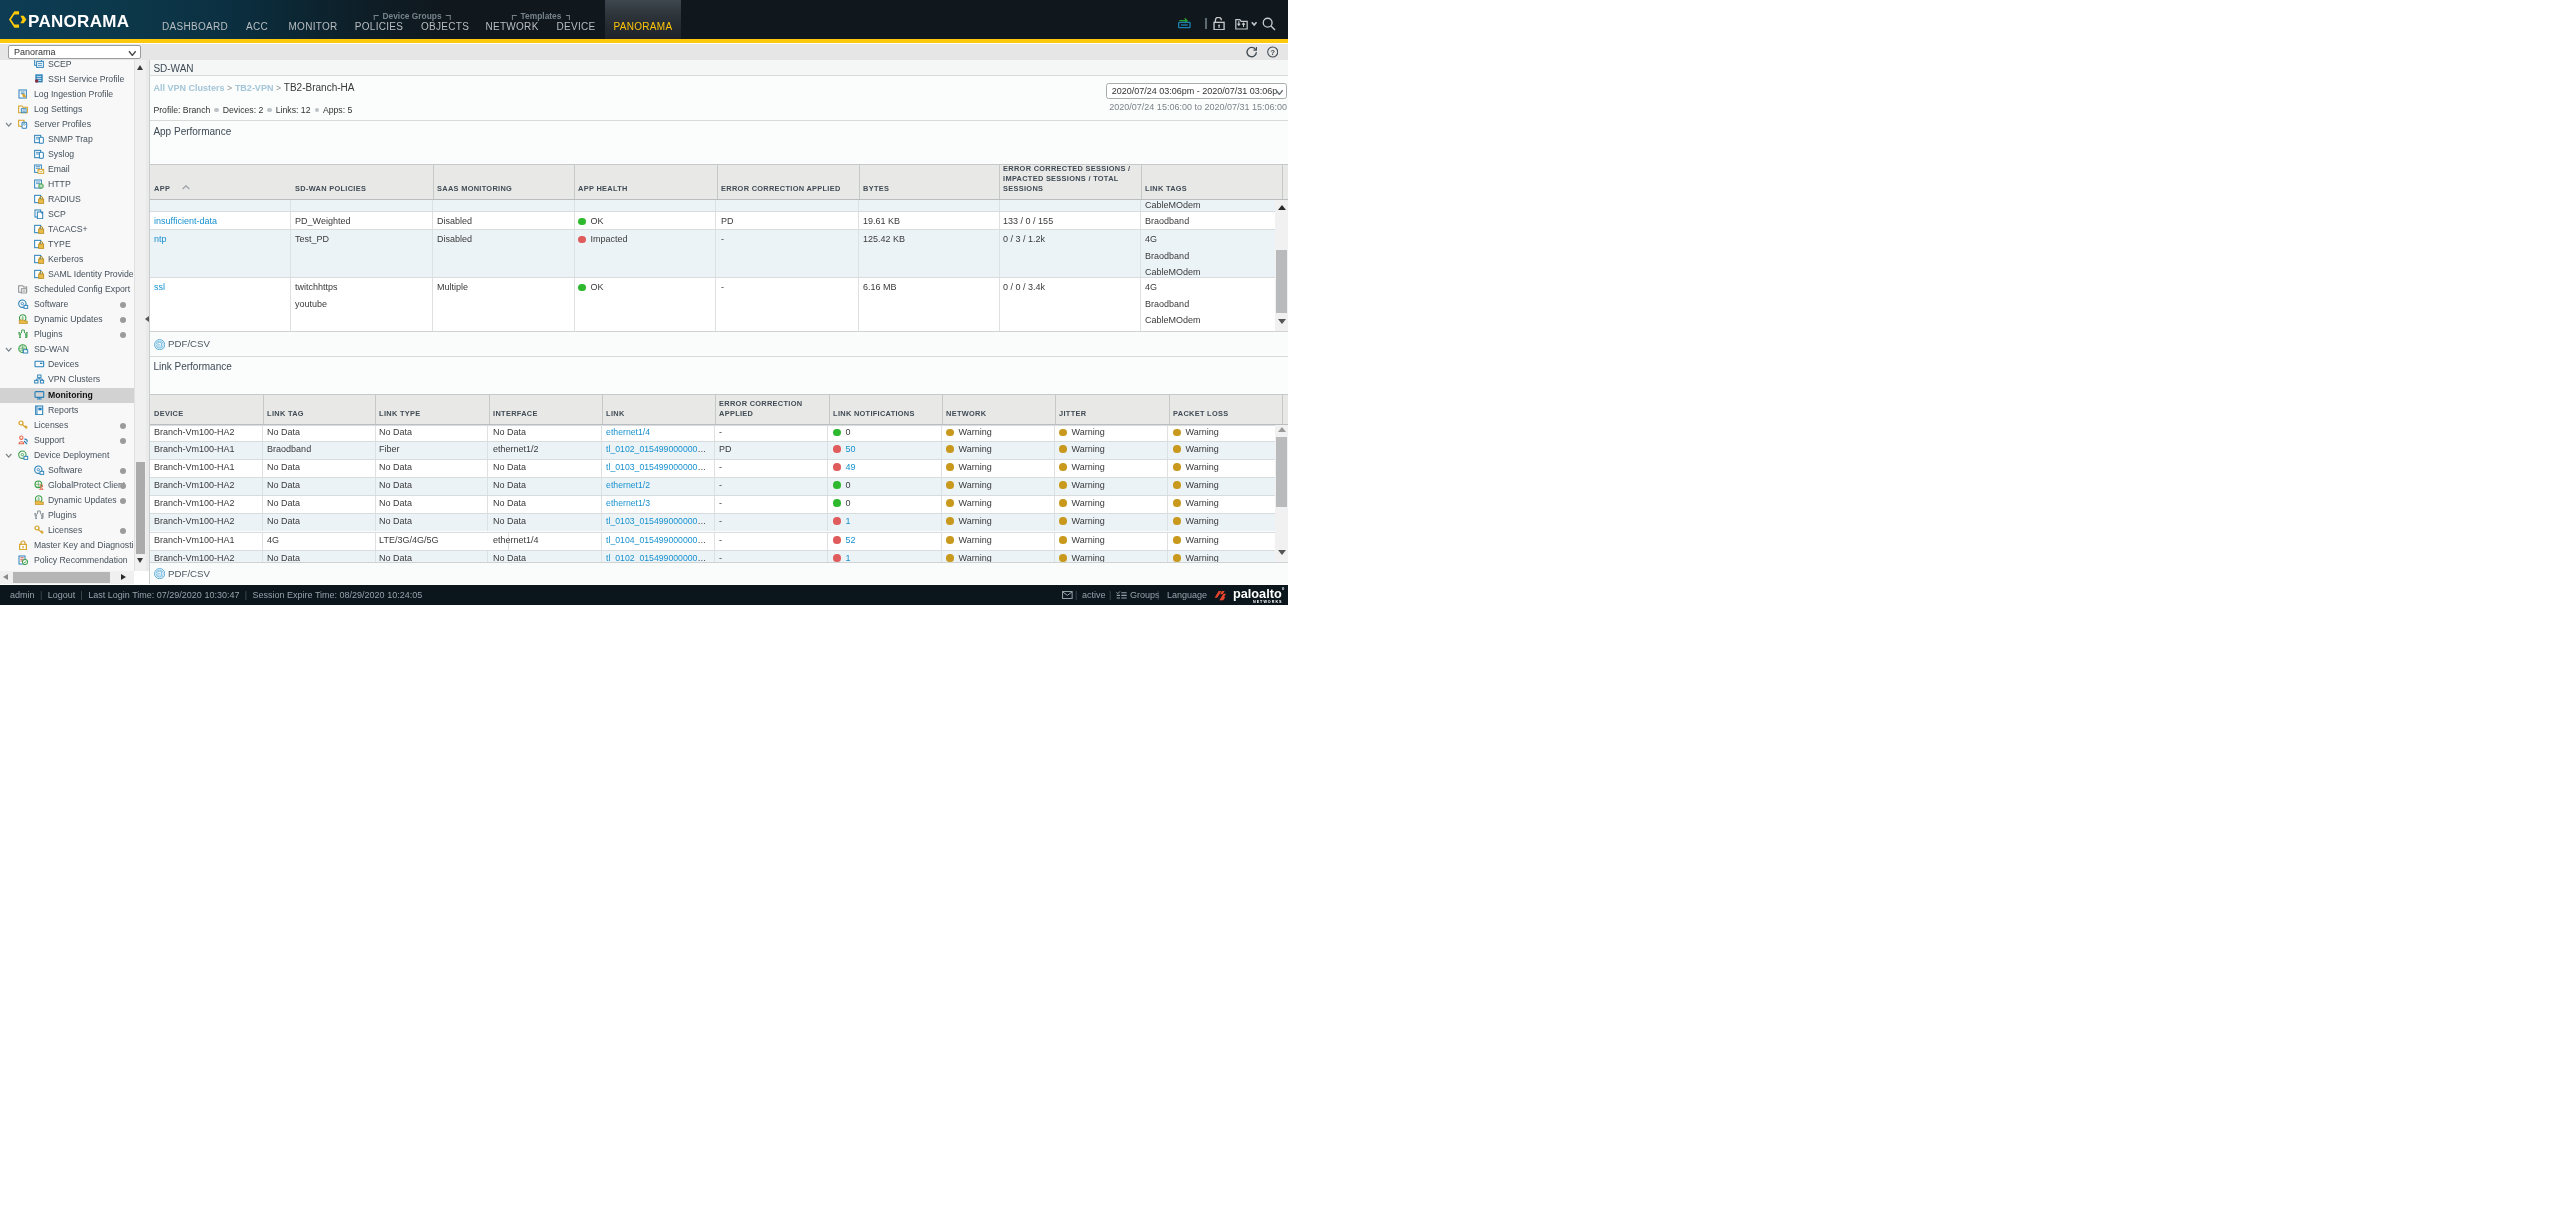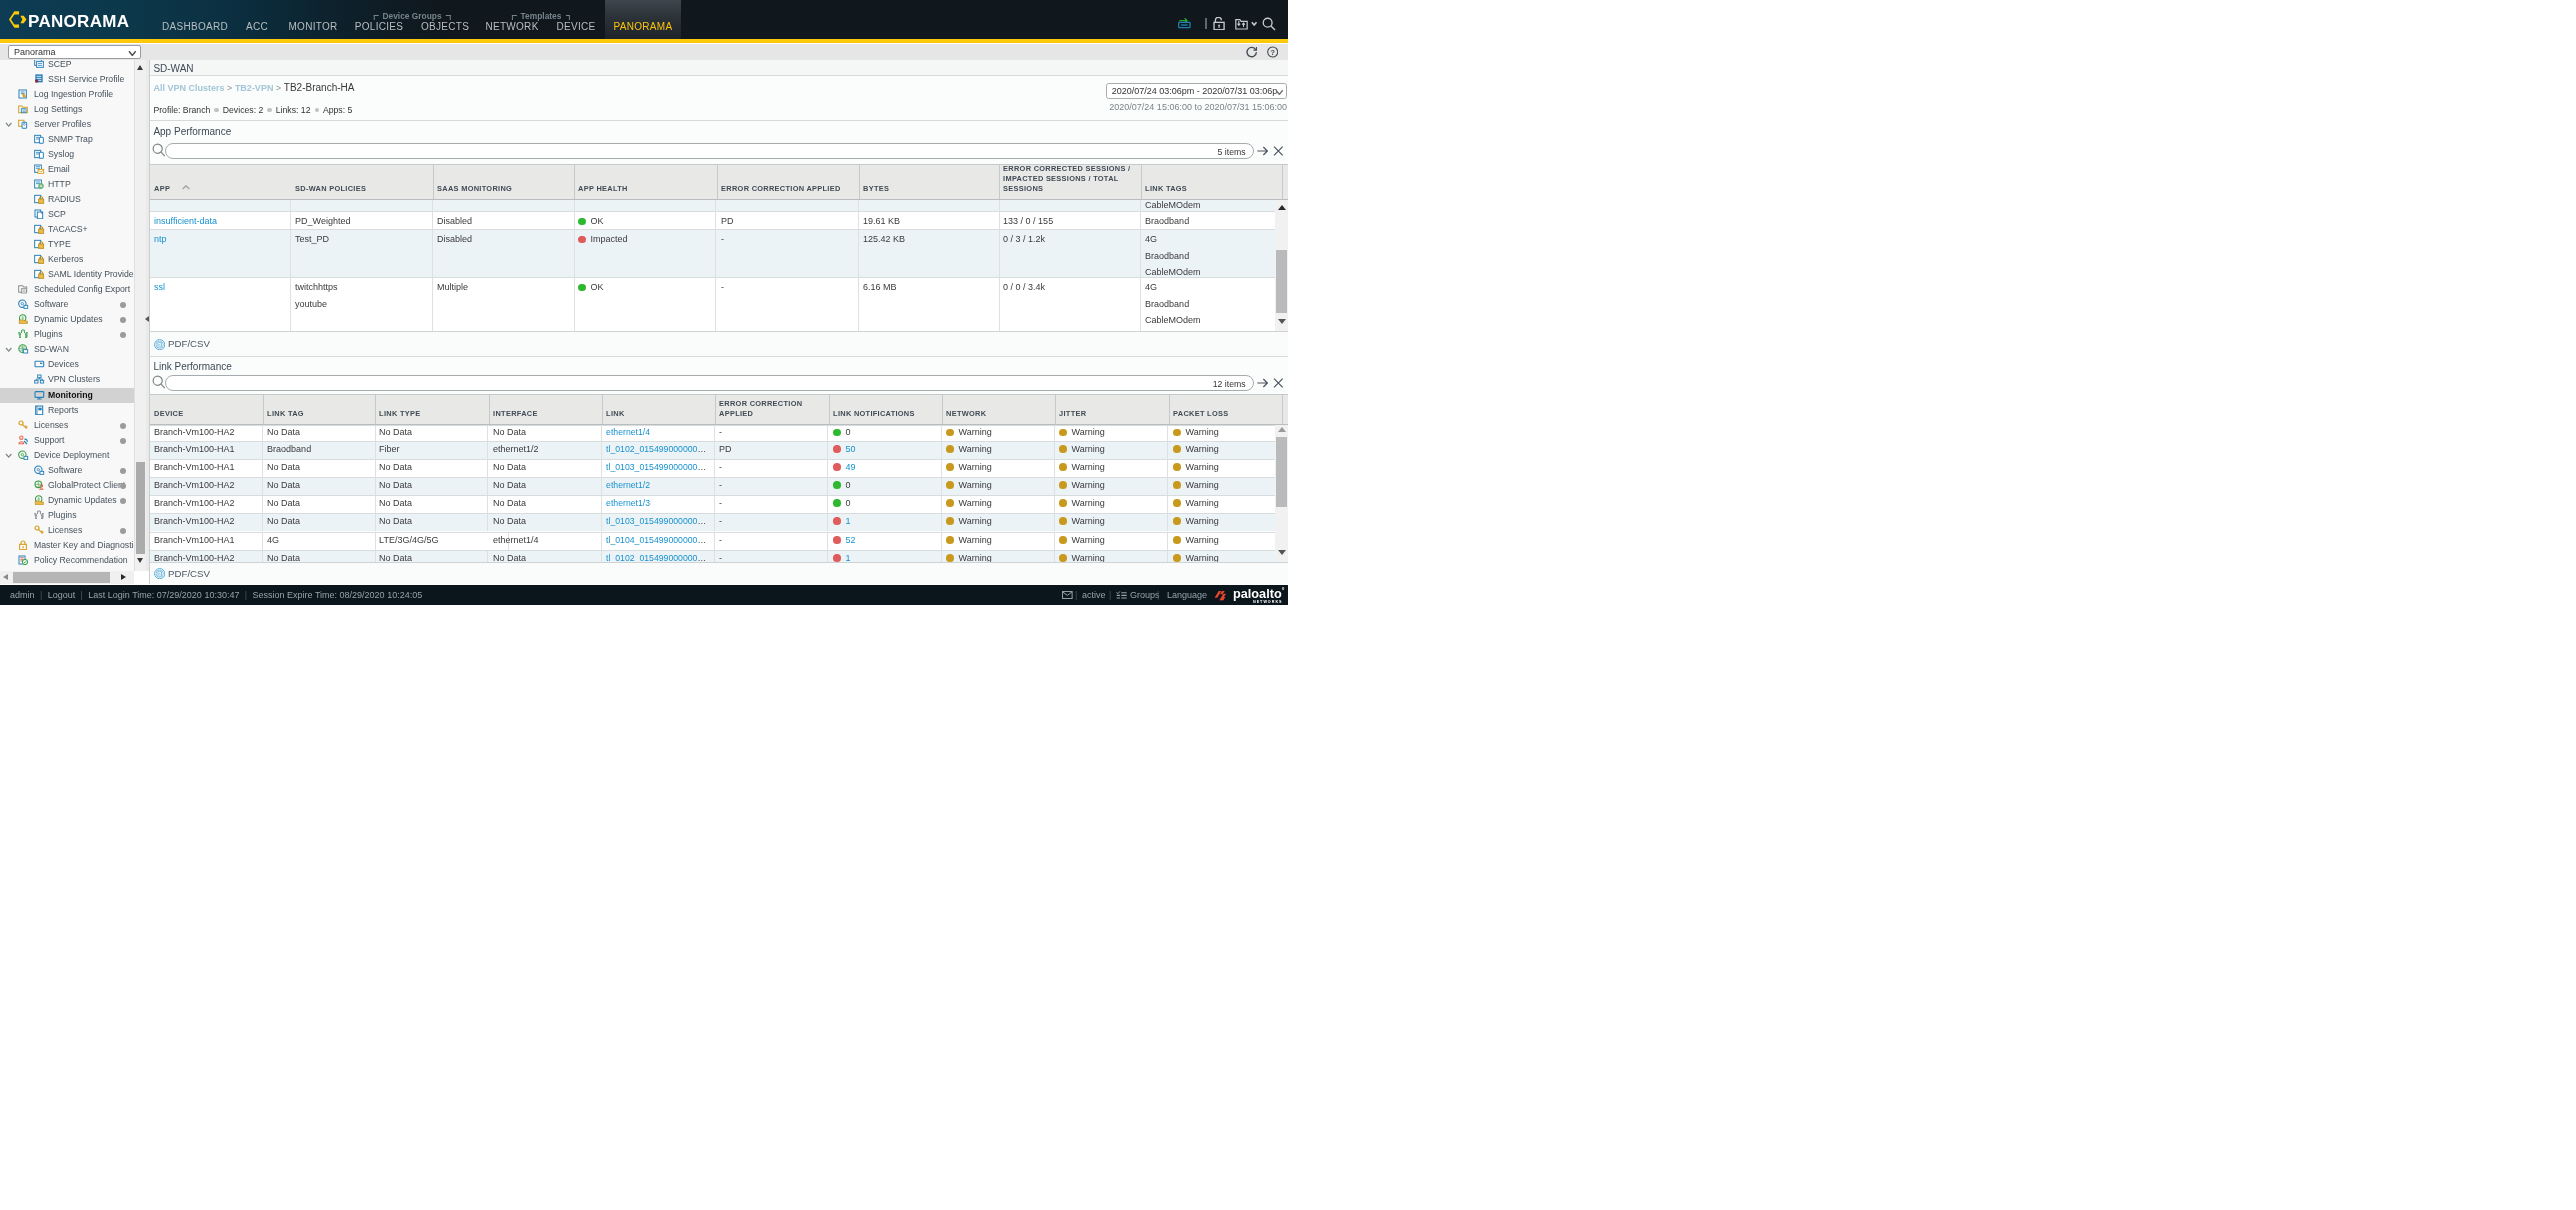--- a/index.html
+++ b/index.html
@@ -464,35 +464,20 @@
     <svg width="8.7" height="6.7" viewBox="0 0 13 10">
         <path d="M1.5 2 L6.5 8 L11.5 2" stroke="#6b7479" stroke-width="2.2" fill="none"></path>
       </svg>
   </div>
   <div id="datesub">2020/07/24 15:06:00 to 2020/07/31 15:06:00</div>
   <div id="profrow">Profile: Branch<span class="pdot"></span>Devices: 2<span class="pdot"></span>Links: 12<span class="pdot"></span>Apps: 5</div>
 
   <div class="abs" style="left:0;top:60px;width:1139px;height:0.7px;background:#d8dada"></div>
   <div class="ptitle" style="top:66px">App Performance</div>
 
-  <div class="searchrow abs" style="left:0;top:83px;width:1139px;height:16px">
-    <svg class="mag" style="left:2px;top:0.3px" width="13.4" height="14.8" viewBox="0 0 20 22">
-      <circle cx="8.5" cy="8.5" r="6.8" stroke="#7d8489" stroke-width="1.8" fill="none"></circle>
-      <path d="M13.5 13.5 L19 19.5" stroke="#7d8489" stroke-width="1.8"></path>
-    </svg>
-    <div class="sbox" style="top:0">
-        <span class="cnt">5 items</span>
-      </div>
-    <svg class="sicons" style="left:1107px;top:2.7px" width="11.4" height="10" viewBox="0 0 17 15">
-      <path d="M0.5 7.5 L15 7.5 M9.5 1.5 L15.5 7.5 L9.5 13.5" stroke="#4a545b" stroke-width="1.8" fill="none"></path>
-    </svg>
-    <svg class="sicons" style="left:1123px;top:2.7px" width="10.7" height="10" viewBox="0 0 16 15">
-      <path d="M1.5 1 L14.5 14 M14.5 1 L1.5 14" stroke="#4a545b" stroke-width="1.8" fill="none"></path>
-    </svg>
-  </div>
 
   <div class="tbl" style="top:104px;height:167px">
     <div class="thead" style="top:0;height:36px">
       <div class="colline" style="left:283px"></div>
       <div class="colline" style="left:424px"></div>
       <div class="colline" style="left:567px"></div>
       <div class="colline" style="left:709px"></div>
       <div class="colline" style="left:849px"></div>
       <div class="colline" style="left:991px"></div>
       <div class="colline" style="left:1132px"></div>
@@ -568,35 +553,20 @@
       <circle cx="8.5" cy="8.5" r="5.4" stroke="#4aa4d4" stroke-width="0.9" fill="#fff"></circle>
       <rect x="5.8" y="5" width="5.4" height="7" rx="0.8" stroke="#4aa4d4" stroke-width="1" fill="#fff"></rect>
       <path d="M6.8 9.5 c1 -0.5 2.4 -1.8 2.6 -2.8 M6.8 8.4 c1.4 0.9 2.6 1 3.4 0.8" stroke="#4aa4d4" stroke-width="0.7" fill="none"></path>
     </svg>
     <div class="ptxt" style="top:6px">PDF/CSV</div>
   </div>
   <div class="abs" style="left:0;top:296px;width:1139px;height:0.7px;background:#d8dada"></div>
 
   <div class="ptitle" style="top:301px">Link Performance</div>
 
-  <div class="searchrow abs" style="left:0;top:315px;width:1139px;height:16px">
-    <svg class="mag" style="left:2px;top:0.3px" width="13.4" height="14.8" viewBox="0 0 20 22">
-      <circle cx="8.5" cy="8.5" r="6.8" stroke="#7d8489" stroke-width="1.8" fill="none"></circle>
-      <path d="M13.5 13.5 L19 19.5" stroke="#7d8489" stroke-width="1.8"></path>
-    </svg>
-    <div class="sbox" style="top:0">
-        <span class="cnt">12 items</span>
-      </div>
-    <svg class="sicons" style="left:1107px;top:2.7px" width="11.4" height="10" viewBox="0 0 17 15">
-      <path d="M0.5 7.5 L15 7.5 M9.5 1.5 L15.5 7.5 L9.5 13.5" stroke="#4a545b" stroke-width="1.8" fill="none"></path>
-    </svg>
-    <svg class="sicons" style="left:1123px;top:2.7px" width="10.7" height="10" viewBox="0 0 16 15">
-      <path d="M1.5 1 L14.5 14 M14.5 1 L1.5 14" stroke="#4a545b" stroke-width="1.8" fill="none"></path>
-    </svg>
-  </div>
 
   <div class="tbl" id="ltbl" style="top:334px;height:169px">
       <div class="thead" style="top:0;height:30.5px">
         <div class="colline" style="left:113px"></div>
         <div class="colline" style="left:225px"></div>
         <div class="colline" style="left:339px"></div>
         <div class="colline" style="left:452px"></div>
         <div class="colline" style="left:565px"></div>
         <div class="colline" style="left:679px"></div>
         <div class="colline" style="left:792px"></div>

